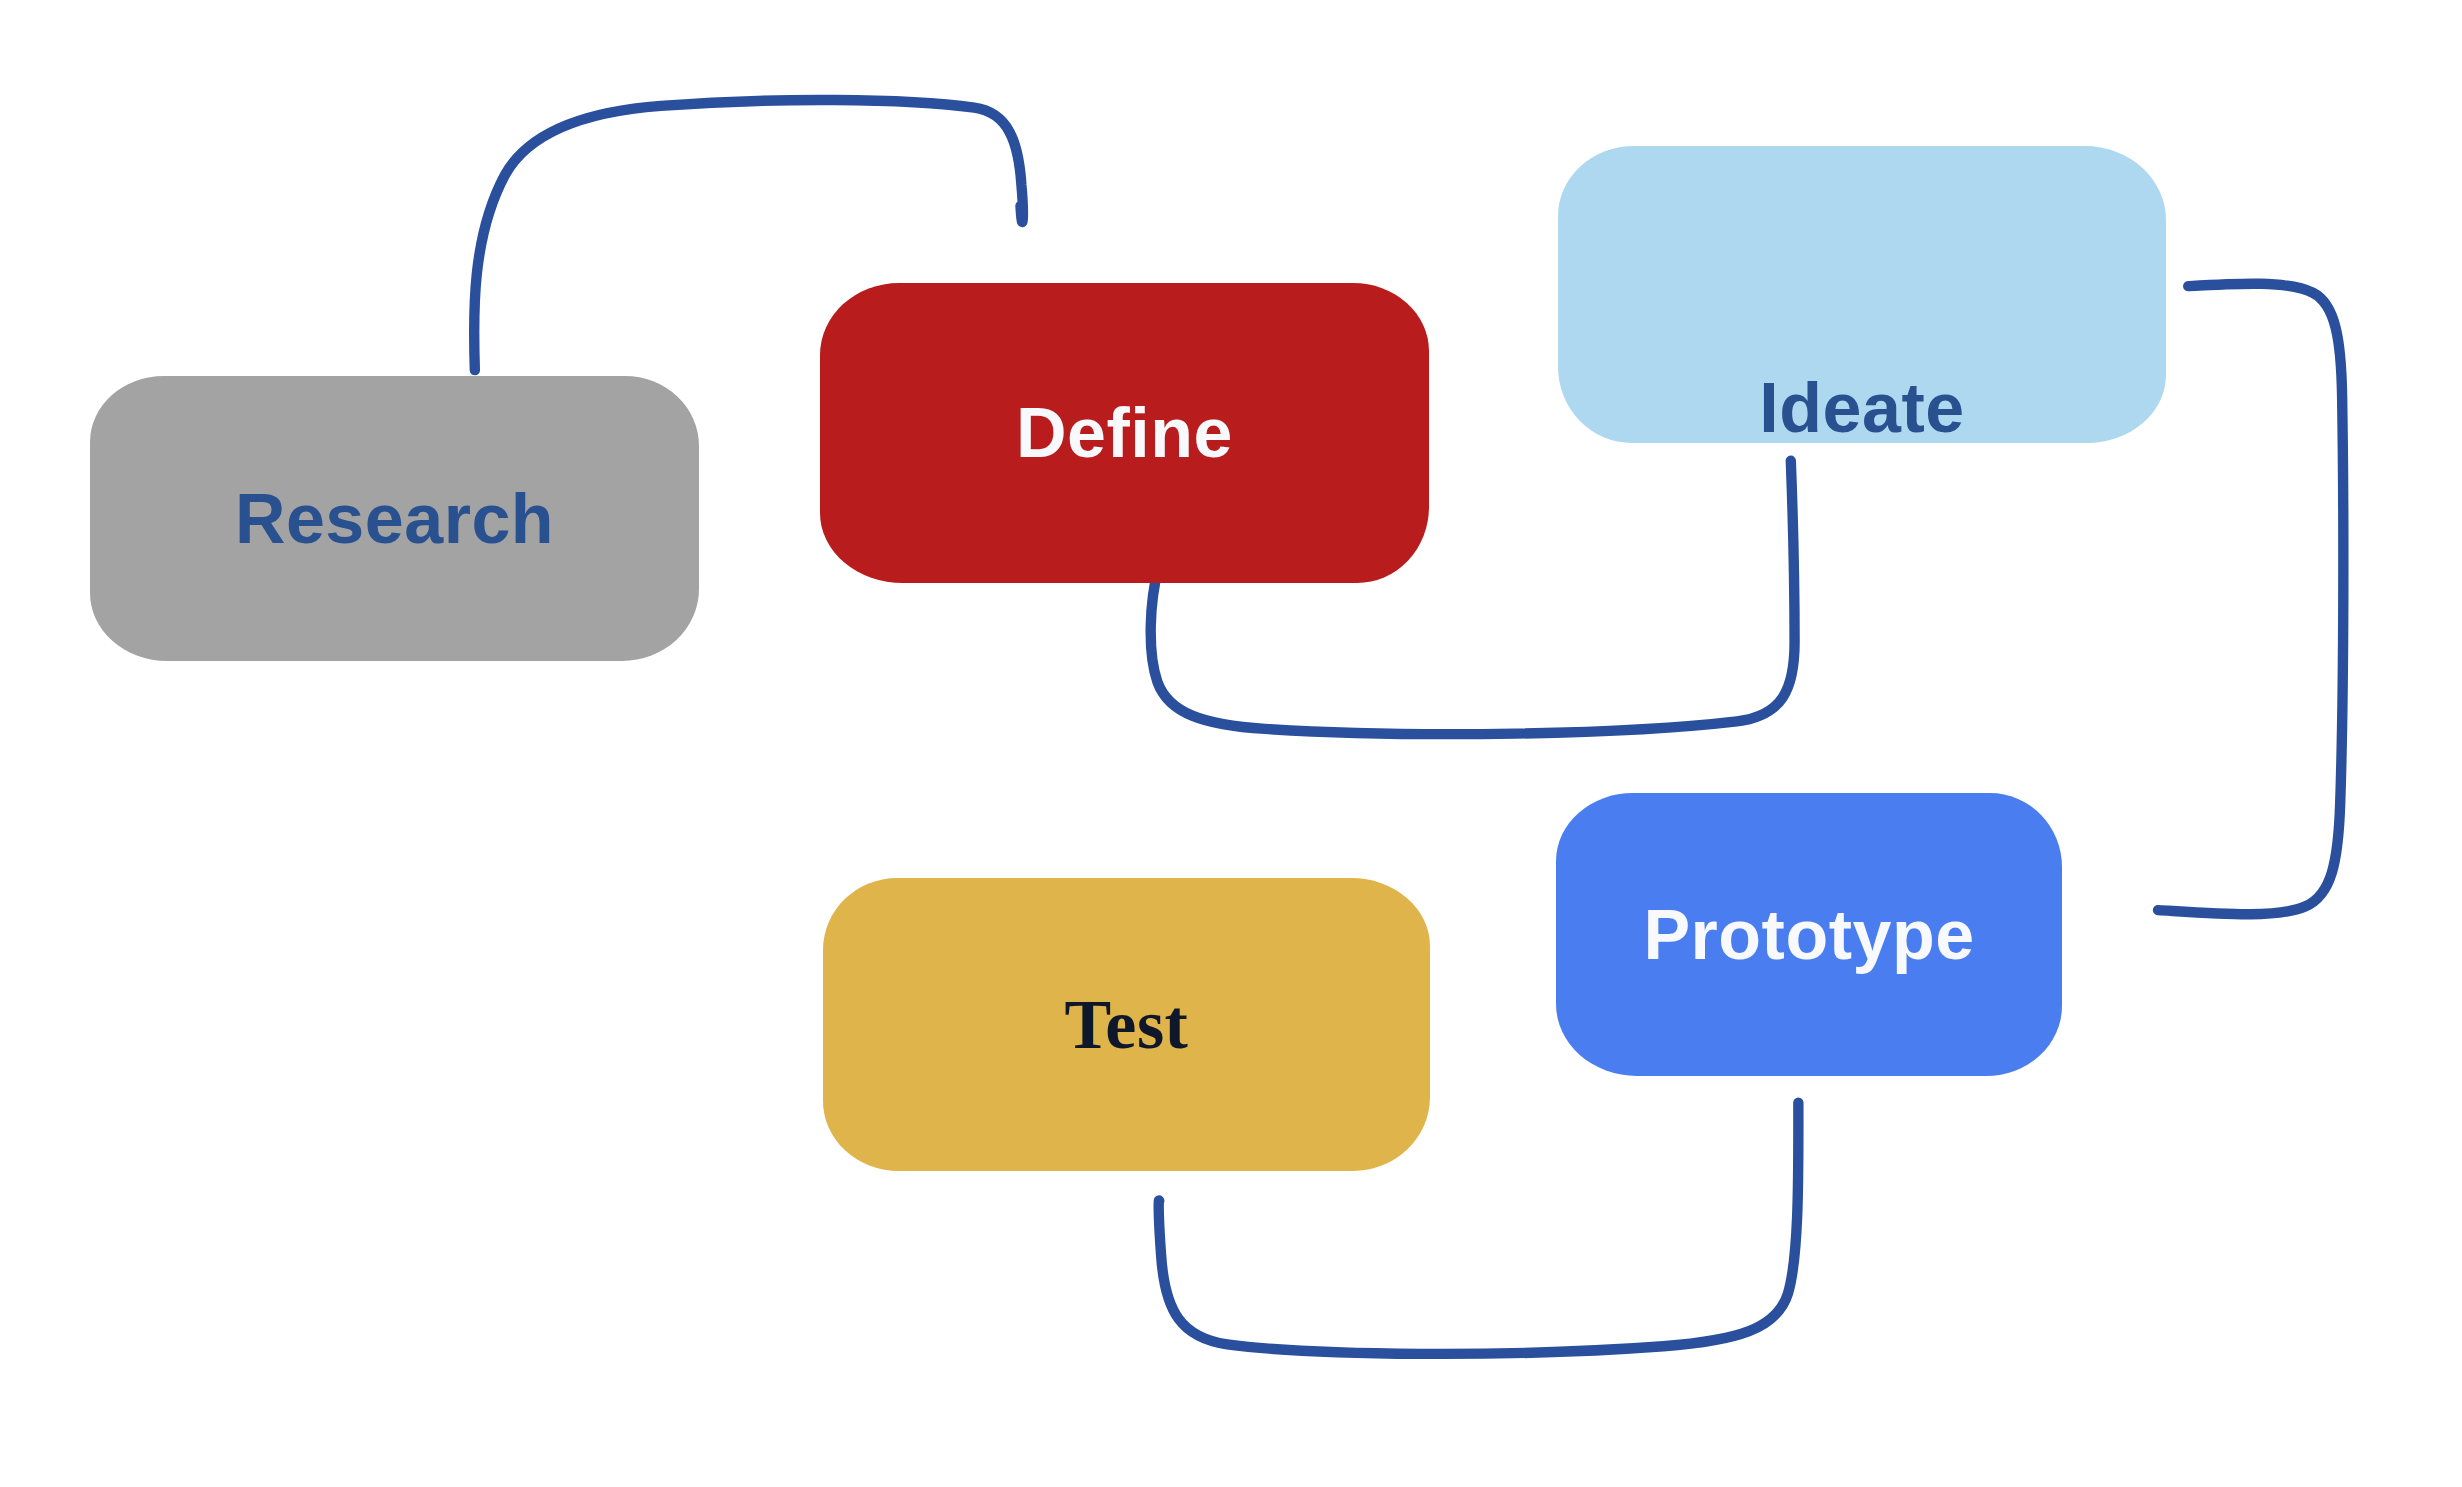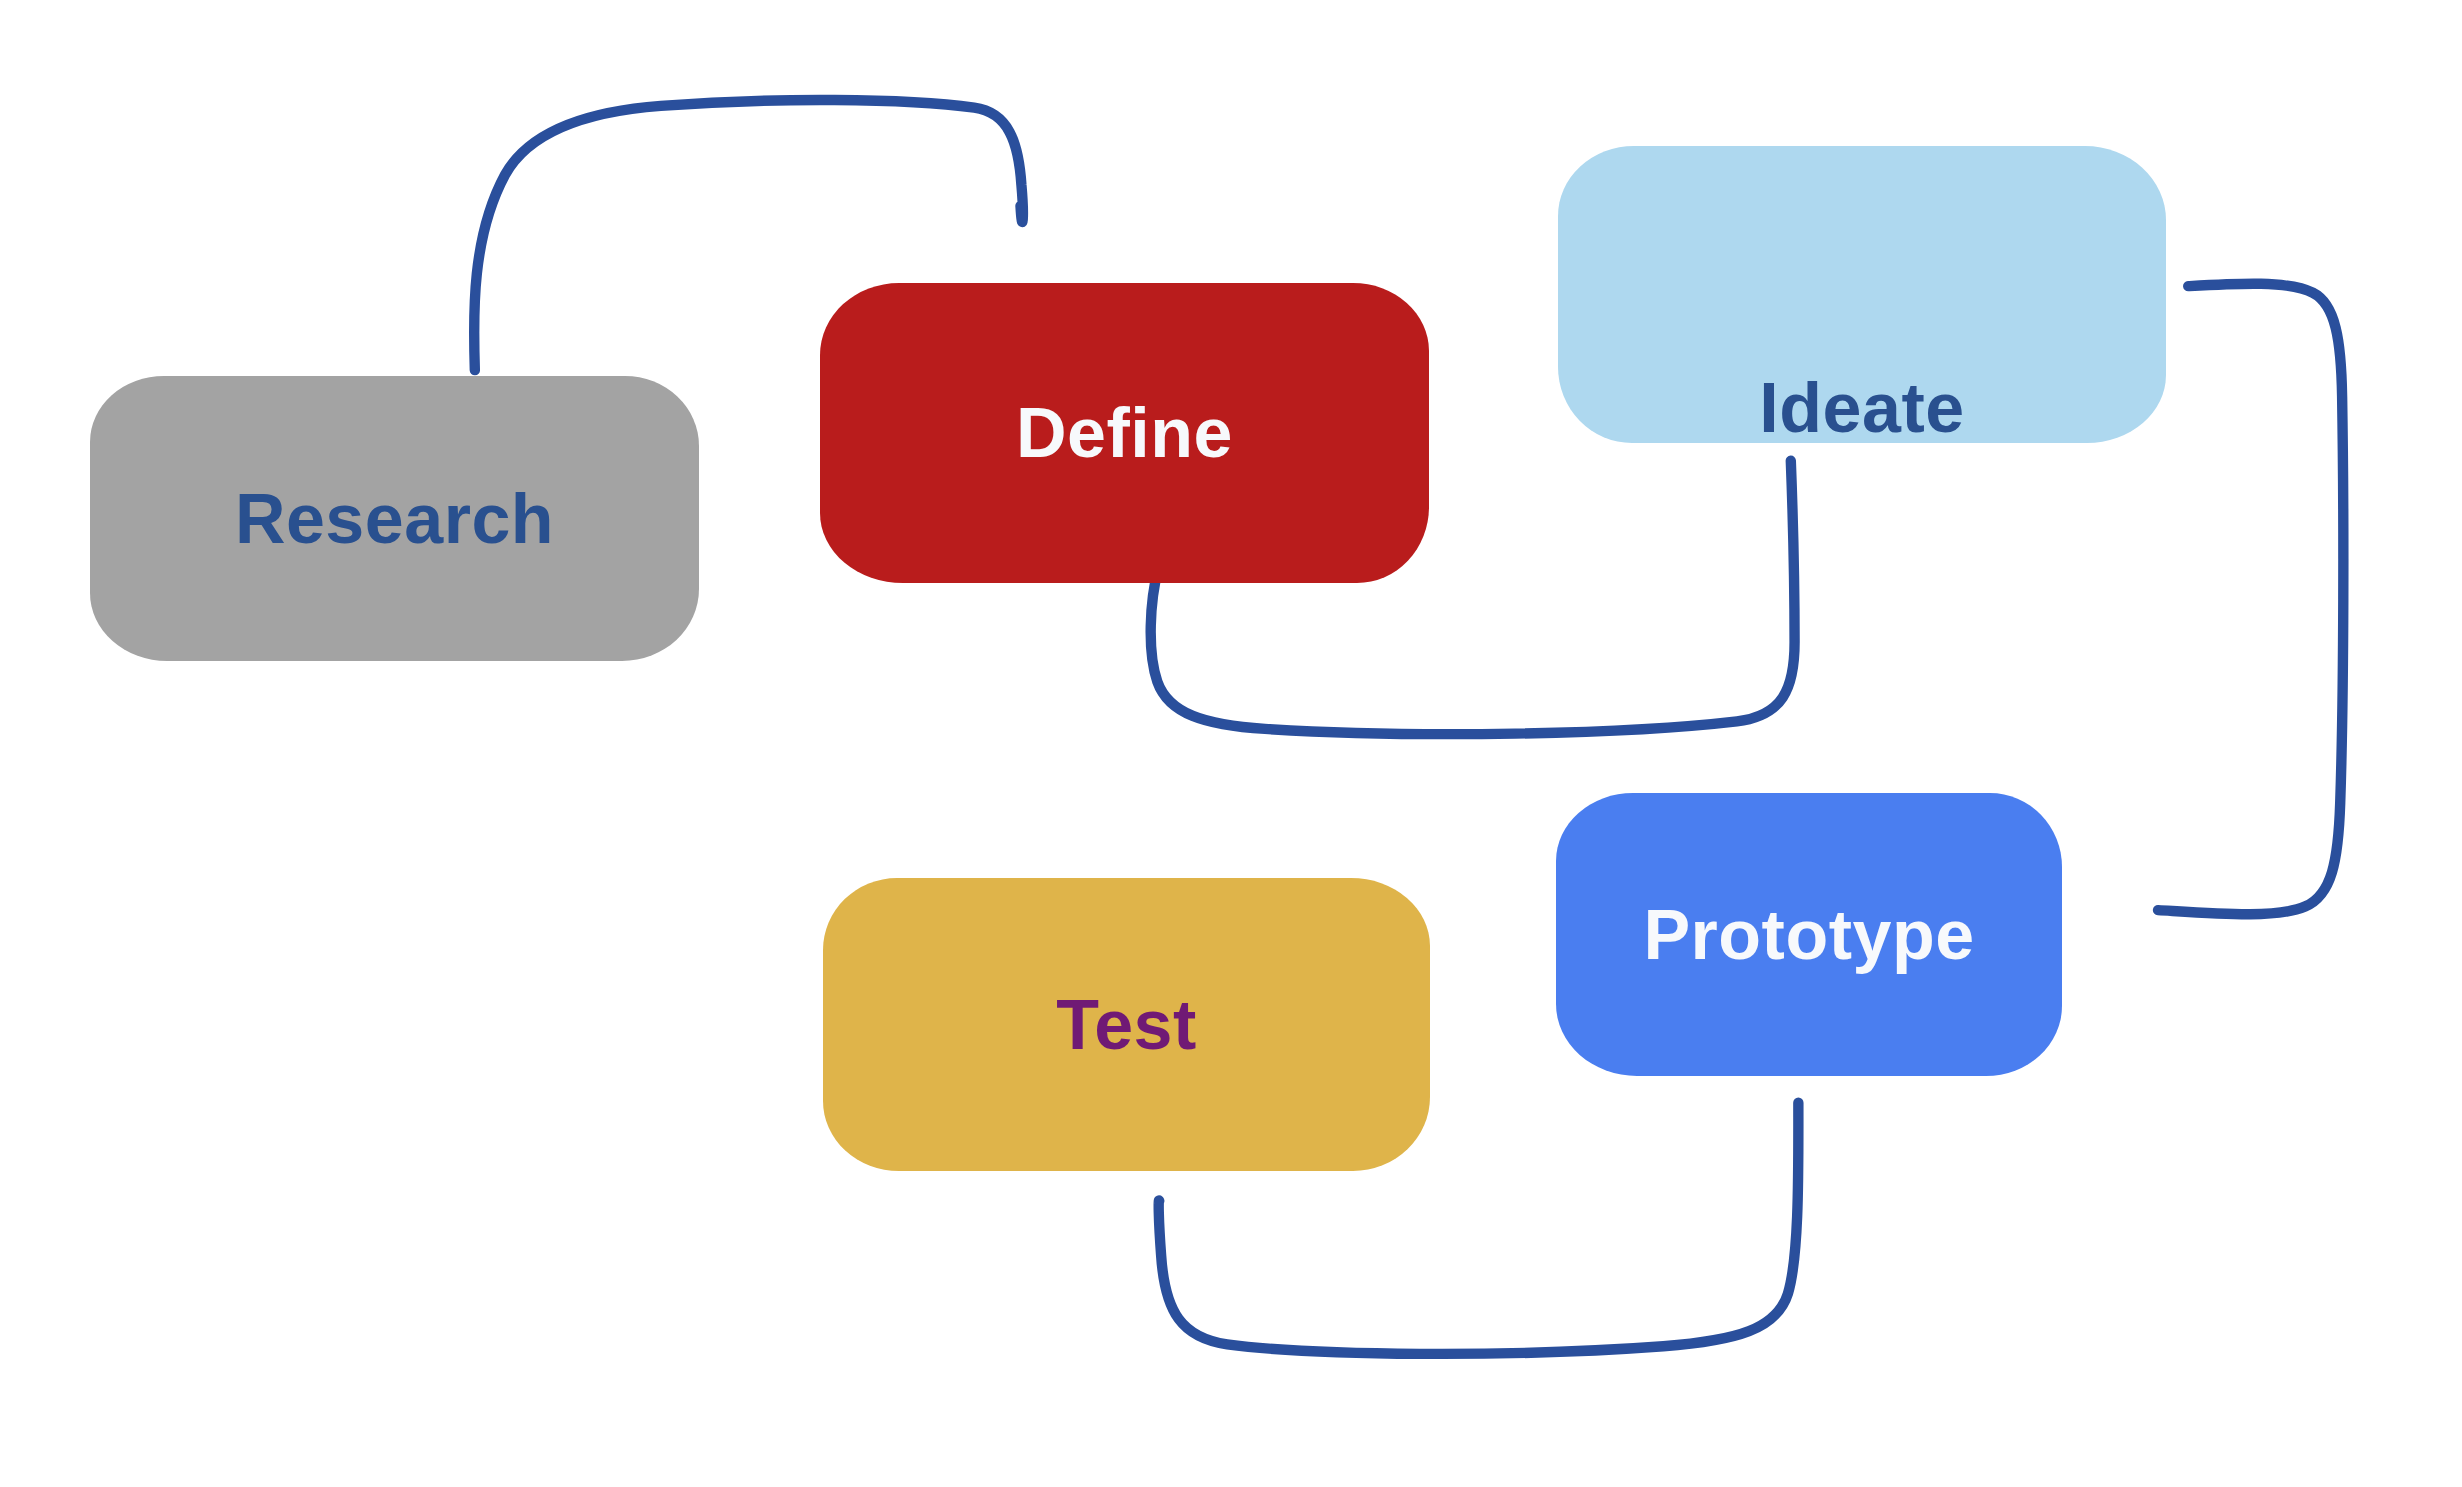--- a/index.html
+++ b/index.html
@@ -107,17 +107,17 @@
 
   <div class="node" id="node-ideate" style="background: rgb(174, 216, 239); left: 1558px; top: 146px; width: 608px; height: 297px;">
     <span class="node-label" id="label-ideate" style="color: rgb(41, 80, 143);">Ideate</span>
   </div>
 
   <div class="node" id="node-prototype" style="background: rgb(74, 126, 240); left: 1556px; top: 793px; width: 506px; height: 283px;">
     <span class="node-label" id="label-prototype" style="color: rgb(247, 249, 252);">Prototype</span>
   </div>
 
   <div class="node" id="node-test" style="background: rgb(223, 180, 74); left: 823px; top: 878px; width: 607px; height: 293px;">
-    <span class="node-label" id="label-test" style="color: #701a75;">Test</span>
+    <span class="node-label" id="label-test" style="color: #0f172a; font-family: Liberation Serif, serif;">Test</span>
   </div>
 
 </div>
 
 
 </body></html>

